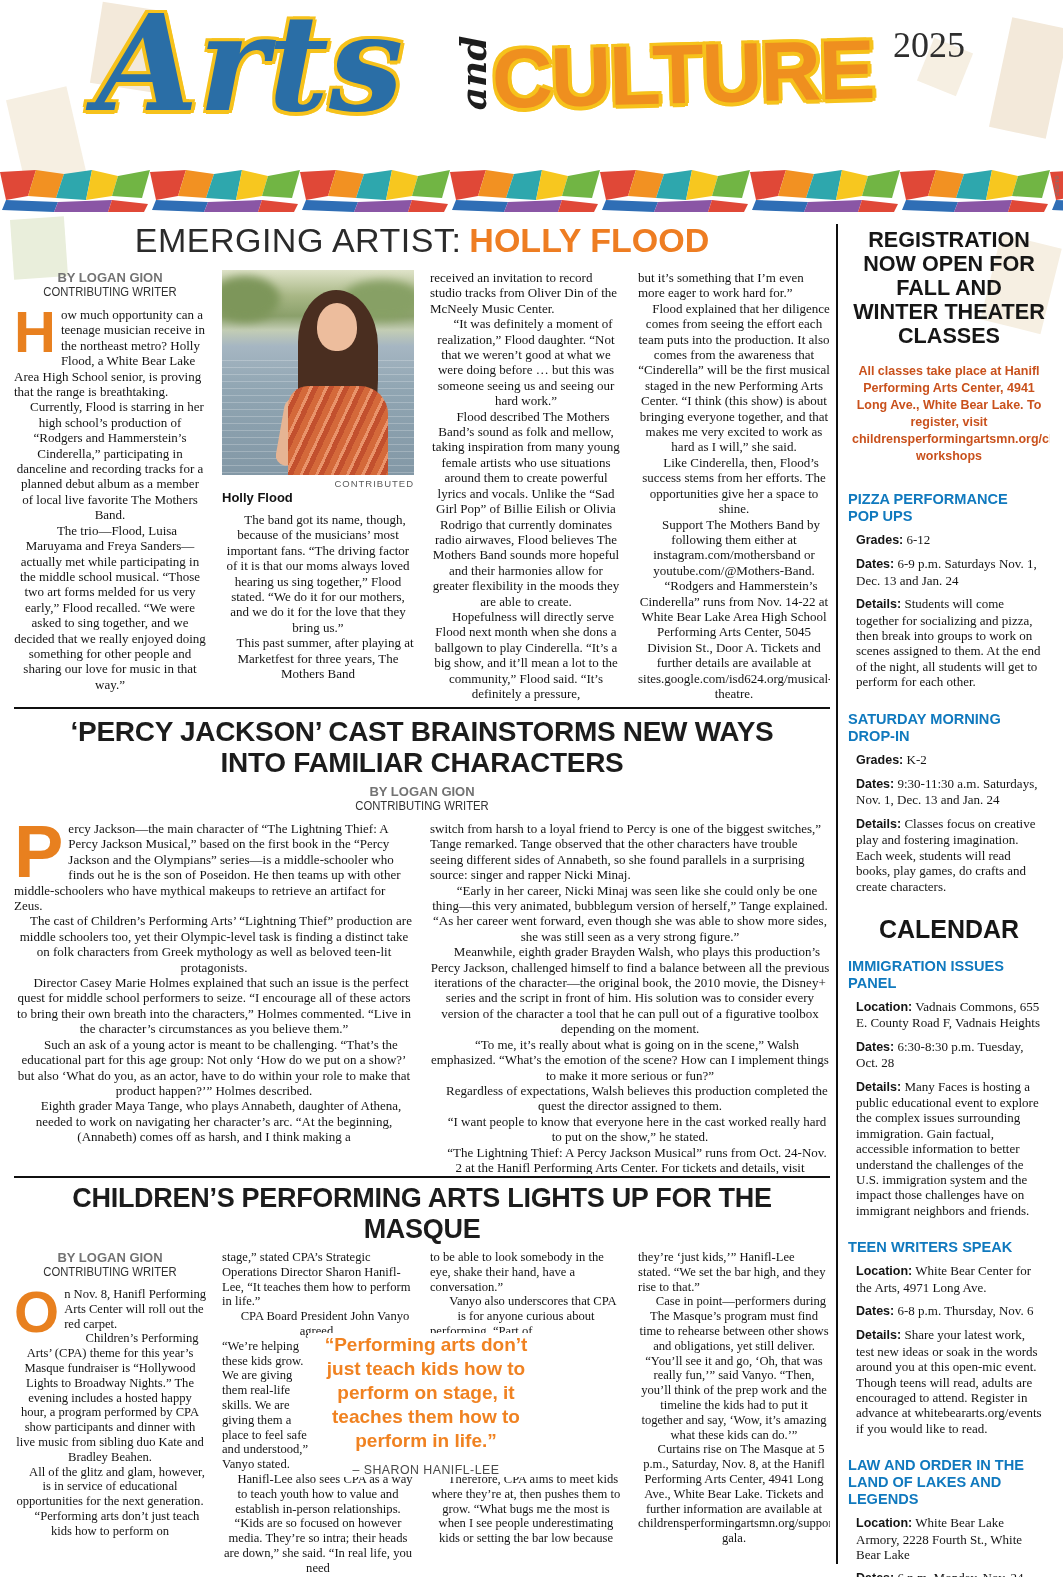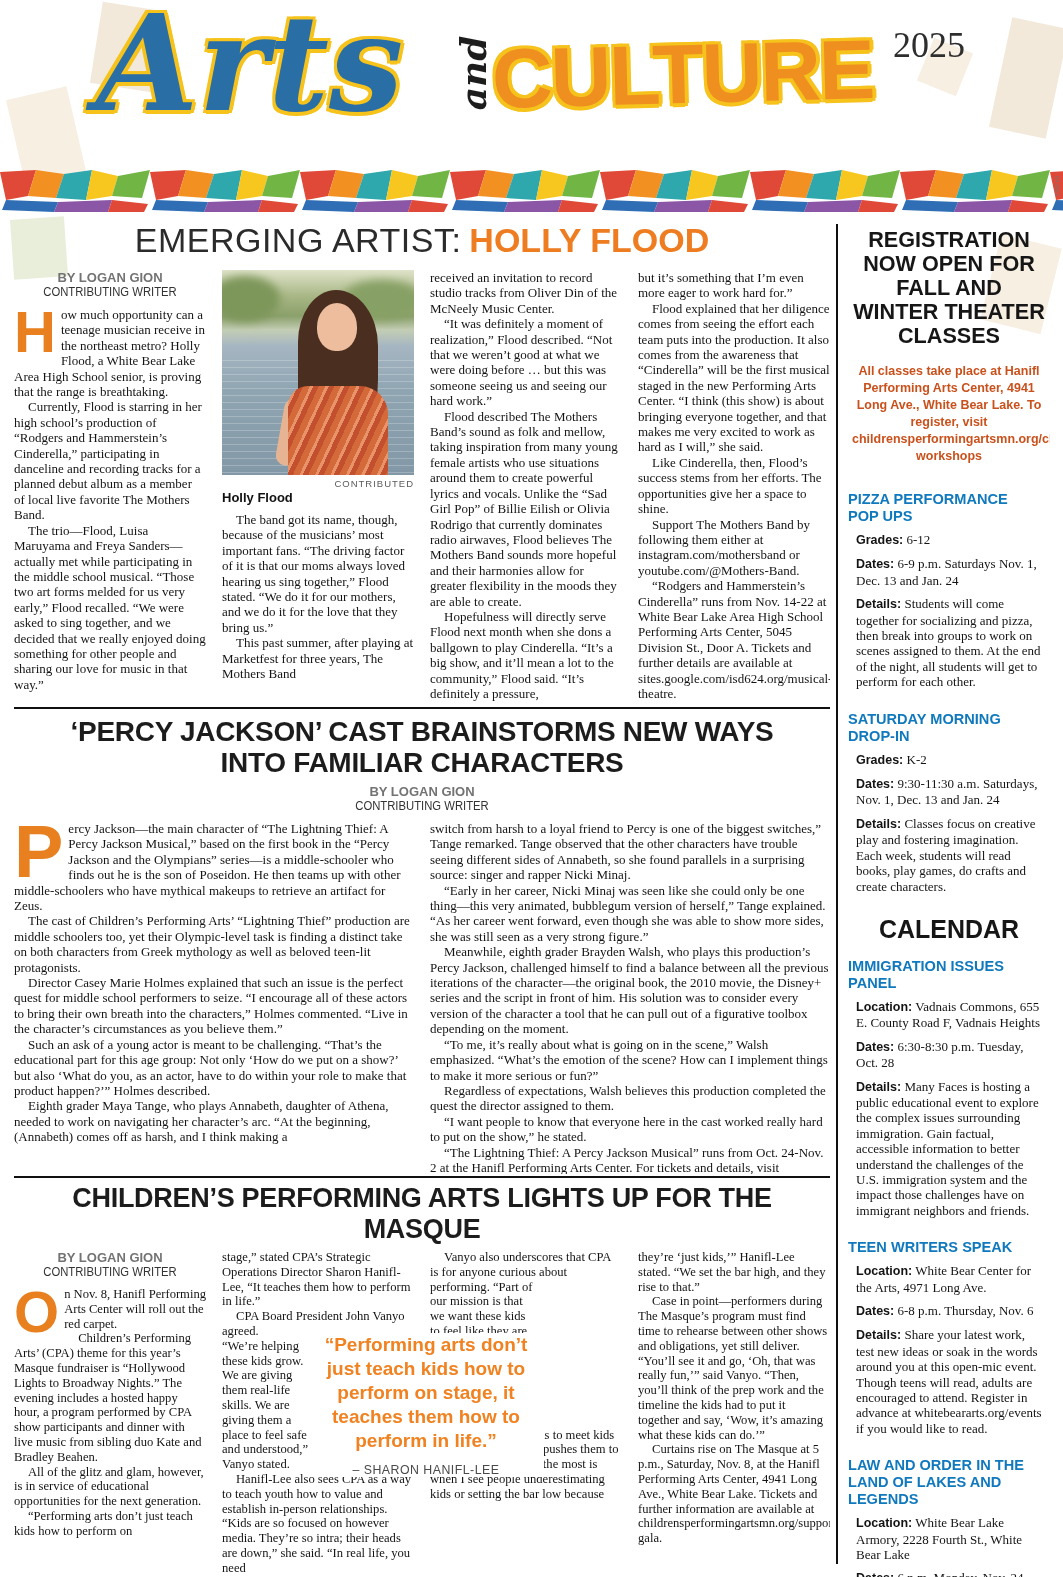--- a/index.html
+++ b/index.html
@@ -29,21 +29,21 @@
       font-family:"Liberation Sans",sans-serif;font-size:6px;color:#777;}
   .rule-h{position:absolute;left:14px;width:816px;height:2px;background:#101010;}
   .rule-v{position:absolute;left:836px;top:224px;width:2px;height:1340px;background:#101010;}
   .byline{ text-align:center;font-family:"Liberation Sans",sans-serif;margin:0 0 8px 0;}
   .byline .by{font-weight:bold;font-size:13px;letter-spacing:0;color:#737373;display:block;}
   .byline .role{font-size:12px;color:#333;display:block;transform:scaleX(.94);}
   .cols{display:flex;gap:16px;}
   .col{width:192px;flex:0 0 192px;}
   .wcol{width:400px;flex:0 0 400px;}
   p.g{margin:0;font-size:13px;line-height:15.4px;text-align:left;}
-  p.ind{text-indent:14px;}
+  p.ind{text-indent:14px;text-align:center;}
   .dropcap{float:left;font-family:"Liberation Sans",sans-serif;font-weight:bold;
       color:#e8801f;font-size:58px;line-height:46px;margin:2px 5px 0 0;}
   .dropcap.big{font-size:74px;line-height:58px;}
   
   .holly{position:absolute;left:14px;top:218px;width:816px;height:489px;overflow:hidden;z-index:1;}
   .holly-head{text-align:center;font-family:"Liberation Sans",sans-serif;
       font-size:34px;line-height:44px;letter-spacing:.5px;margin-bottom:8px;}
   .holly-head .kick{color:#2b2b2b;font-weight:normal;}
   .holly-head .hl{color:#ee7d22;font-weight:bold;margin-left:8px;letter-spacing:0;}
   .photo{position:relative;width:192px;height:205px;overflow:hidden;margin-bottom:3px;
@@ -159,21 +159,21 @@
           <div class="p-face"></div>
           <div class="p-dress"></div>
         </div>
         <p class="credit">CONTRIBUTED</p>
         <p class="caption">Holly Flood</p>
         <p class="g ind">The band got its name, though, because of the musicians’ most important fans. “The driving factor of it is that our moms always loved hearing us sing together,” Flood stated. “We do it for our mothers, and we do it for the love that they bring us.”</p>
         <p class="g ind">This past summer, after playing at Marketfest for three years, The Mothers Band</p>
       </div>
       <div class="col">
         <p class="g">received an invitation to record studio tracks from Oliver Din of the McNeely Music Center.</p>
-        <p class="g ind">“It was definitely a moment of realization,” Flood described. “Not that we weren’t good at what we were doing before … but this was someone seeing us and seeing our hard work.”</p>
+        <p class="g ind">“It was definitely a moment of realization,” Flood daughter. “Not that we weren’t good at what we were doing before … but this was someone seeing us and seeing our hard work.”</p>
         <p class="g ind">Flood described The Mothers Band’s sound as folk and mellow, taking inspiration from many young female artists who use situations around them to create powerful lyrics and vocals. Unlike the “Sad Girl Pop” of Billie Eilish or Olivia Rodrigo that currently dominates radio airwaves, Flood believes The Mothers Band sounds more hopeful and their harmonies allow for greater flexibility in the moods they are able to create.</p>
         <p class="g ind">Hopefulness will directly serve Flood next month when she dons a ballgown to play Cinderella. “It’s a big show, and it’ll mean a lot to the community,” Flood said. “It’s definitely a pressure,</p>
       </div>
       <div class="col">
         <p class="g">but it’s something that I’m even more eager to work hard for.”</p>
         <p class="g ind">Flood explained that her diligence comes from seeing the effort each team puts into the production. It also comes from the awareness that “Cinderella” will be the first musical staged in the new Performing Arts Center. “I think (this show) is about bringing everyone together, and that makes me very excited to work as hard as I will,” she said.</p>
         <p class="g ind">Like Cinderella, then, Flood’s success stems from her efforts. The opportunities give her a space to shine.</p>
         <p class="g ind">Support The Mothers Band by following them either at instagram.com/mothersband or youtube.com/@Mothers-Band.</p>
         <p class="g ind">“Rodgers and Hammerstein’s Cinderella” runs from Nov. 14-22 at White Bear Lake Area High School Performing Arts Center, 5045 Division St., Door A. Tickets and further details are available at sites.google.com/isd624.org/musical-theatre.</p>
       </div>
@@ -184,21 +184,21 @@
 
   <div class="percy">
     <div class="sec-head" style="padding:0 40px;">‘PERCY JACKSON’ CAST BRAINSTORMS NEW WAYS INTO FAMILIAR CHARACTERS</div>
     <div class="byline">
       <span class="by">BY LOGAN GION</span>
       <span class="role">CONTRIBUTING WRITER</span>
     </div>
     <div class="cols">
       <div class="wcol">
         <p class="g"><span class="dropcap big">P</span><span>ercy Jackson—the main character of “The Lightning Thief: A Percy Jackson Musical,” based on the first book in the “Percy Jackson and the Olympians” series—is a middle-schooler who finds out he is the son of Poseidon. He then teams up with other middle-schoolers who have mythical makeups to retrieve an artifact for Zeus.</span></p>
-        <p class="g ind">The cast of Children’s Performing Arts’ “Lightning Thief” production are middle schoolers too, yet their Olympic-level task is finding a distinct take on both characters from Greek mythology as well as beloved teen-lit protagonists.</p>
+        <p class="g ind">The cast of Children’s Performing Arts’ “Lightning Thief” production are middle schoolers too, yet their Olympic-level task is finding a distinct take on folk characters from Greek mythology as well as beloved teen-lit protagonists.</p>
         <p class="g ind">Director Casey Marie Holmes explained that such an issue is the perfect quest for middle school performers to seize. “I encourage all of these actors to bring their own breath into the characters,” Holmes commented. “Live in the character’s circumstances as you believe them.”</p>
         <p class="g ind">Such an ask of a young actor is meant to be challenging. “That’s the educational part for this age group: Not only ‘How do we put on a show?’ but also ‘What do you, as an actor, have to do within your role to make that product happen?’” Holmes described.</p>
         <p class="g ind">Eighth grader Maya Tange, who plays Annabeth, daughter of Athena, needed to work on navigating her character’s arc. “At the beginning, (Annabeth) comes off as harsh, and I think making a</p>
       </div>
       <div class="wcol">
         <p class="g">switch from harsh to a loyal friend to Percy is one of the biggest switches,” Tange remarked. Tange observed that the other characters have trouble seeing different sides of Annabeth, so she found parallels in a surprising source: singer and rapper Nicki Minaj.</p>
         <p class="g ind">“Early in her career, Nicki Minaj was seen like she could only be one thing—this very animated, bubblegum version of herself,” Tange explained. “As her career went forward, even though she was able to show more sides, she was still seen as a very strong figure.”</p>
         <p class="g ind">Meanwhile, eighth grader Brayden Walsh, who plays this production’s Percy Jackson, challenged himself to find a balance between all the previous iterations of the character—the original book, the 2010 movie, the Disney+ series and the script in front of him. His solution was to consider every version of the character a tool that he can pull out of a figurative toolbox depending on the moment.</p>
         <p class="g ind">“To me, it’s really about what is going on in the scene,” Walsh emphasized. “What’s the emotion of the scene? How can I implement things to make it more serious or fun?”</p>
         <p class="g ind">Regardless of expectations, Walsh believes this production completed the quest the director assigned to them.</p>
@@ -227,20 +227,21 @@
         <p class="g ind">All of the glitz and glam, however, is in service of educational opportunities for the next generation.</p>
         <p class="g ind">“Performing arts don’t just teach kids how to perform on</p>
       </div>
       <div class="col">
         <p class="g">stage,” stated CPA’s Strategic Operations Director Sharon Hanifl-Lee, “It teaches them how to perform in life.”</p>
         <p class="g ind">CPA Board President John Vanyo agreed.</p>
         <p class="g narrow-l">“We’re helping these kids grow. We are giving them real-life skills. We are giving them a place to feel safe and understood,” Vanyo stated.</p>
         <p class="g ind">Hanifl-Lee also sees CPA as a way to teach youth how to value and establish in-person relationships. “Kids are so focused on however media. They’re so intra; their heads are down,” she said. “In real life, you need</p>
       </div>
       <div class="col">
+        <p class="g">to be able to look somebody in the eye, shake their hand, have a conversation.”</p>
         <p class="g ind">Vanyo also underscores that CPA is for anyone curious about</p>
         <p class="g narrow-r">performing. “Part of our mission is that we want these kids to feel like they are safe to be themselves in whatever capacity that is,” Vanyo said. “No matter</p>
         <p class="g">what their role is.”</p>
         <p class="g ind">Therefore, CPA aims to meet kids where they’re at, then pushes them to grow. “What bugs me the most is when I see people underestimating kids or setting the bar low because</p>
       </div>
       <div class="col">
         <p class="g">they’re ‘just kids,’” Hanifl-Lee stated. “We set the bar high, and they rise to that.”</p>
         <p class="g ind">Case in point—performers during The Masque’s program must find time to rehearse between other shows and obligations, yet still deliver. “You’ll see it and go, ‘Oh, that was really fun,’” said Vanyo. “Then, you’ll think of the prep work and the timeline the kids had to put it together and say, ‘Wow, it’s amazing what these kids can do.’”</p>
         <p class="g ind">Curtains rise on The Masque at 5 p.m., Saturday, Nov. 8, at the Hanifl Performing Arts Center, 4941 Long Ave., White Bear Lake. Tickets and further information are available at childrensperformingartsmn.org/support/masque-gala.</p>
       </div>

